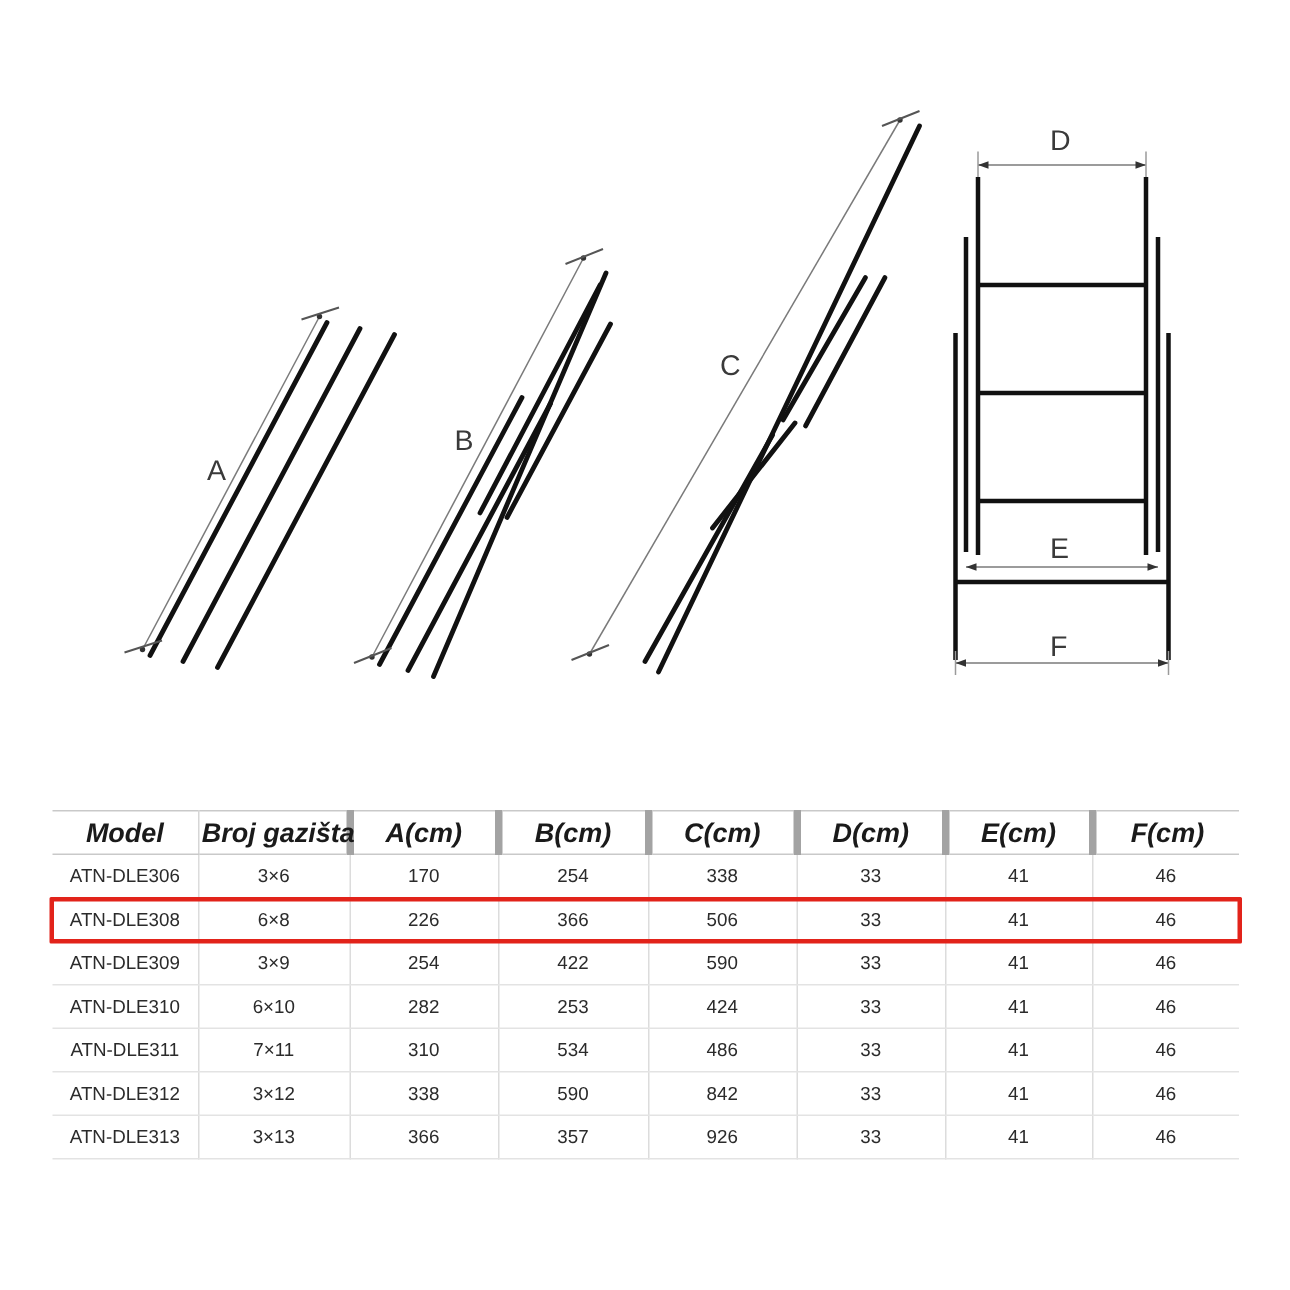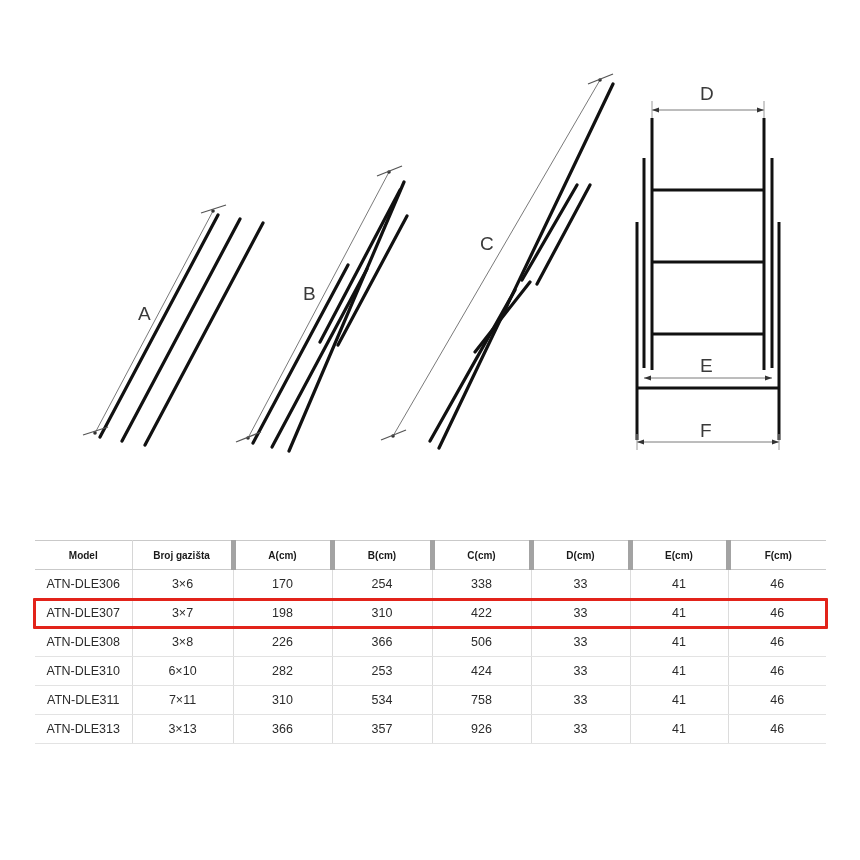--- a/index.html
+++ b/index.html
@@ -59,25 +59,26 @@
     text-align: center;
     vertical-align: middle;
     font-size: 12.5px;
     color: #2b2b2b;
     padding: 0 2px;
     background: #ffffff;
     white-space: nowrap;
   }
   table.spec thead th {
     font-weight: bold;
-    font-size: 10px;
+    font-size: 18px;
     color: #1a1a1a;
     height: 28px;
     border-top: 1px solid #c9c9c9;
     border-bottom: 1px solid #c9c9c9;
+    font-style: italic;
   }
   table.spec thead th:first-child,
   table.spec tbody td:first-child {
     border-left: none;
     border-right: 1px solid #d6d6d6;
   }
   table.spec thead th:last-child,
   table.spec tbody td:last-child {
     border-right: none;
   }
@@ -245,55 +246,65 @@
           <td class="divcol">ATN-DLE306</td>
           <td class="divcol">3×6</td>
           <td class="divcol">170</td>
           <td class="divcol">254</td>
           <td class="divcol">338</td>
           <td class="divcol">33</td>
           <td class="divcol">41</td>
           <td>46</td>
         </tr>
         <tr>
-          <td class="divcol">ATN-DLE307</td>
-          <td class="divcol">3×7</td>
-          <td class="divcol">198</td>
-          <td class="divcol">310</td>
-          <td class="divcol">422</td>
-          <td class="divcol">33</td>
-          <td class="divcol">41</td>
-          <td>46</td>
-        </tr>
-        <tr>
           <td class="divcol">ATN-DLE308</td>
-          <td class="divcol">3×8</td>
+          <td class="divcol">6×8</td>
           <td class="divcol">226</td>
           <td class="divcol">366</td>
           <td class="divcol">506</td>
+          <td class="divcol">33</td>
+          <td class="divcol">41</td>
+          <td>46</td>
+        </tr>
+        <tr>
+          <td class="divcol">ATN-DLE309</td>
+          <td class="divcol">3×9</td>
+          <td class="divcol">254</td>
+          <td class="divcol">422</td>
+          <td class="divcol">590</td>
           <td class="divcol">33</td>
           <td class="divcol">41</td>
           <td>46</td>
         </tr>
         <tr>
           <td class="divcol">ATN-DLE310</td>
           <td class="divcol">6×10</td>
           <td class="divcol">282</td>
           <td class="divcol">253</td>
           <td class="divcol">424</td>
           <td class="divcol">33</td>
           <td class="divcol">41</td>
           <td>46</td>
         </tr>
         <tr>
           <td class="divcol">ATN-DLE311</td>
           <td class="divcol">7×11</td>
           <td class="divcol">310</td>
           <td class="divcol">534</td>
-          <td class="divcol">758</td>
+          <td class="divcol">486</td>
+          <td class="divcol">33</td>
+          <td class="divcol">41</td>
+          <td>46</td>
+        </tr>
+        <tr>
+          <td class="divcol">ATN-DLE312</td>
+          <td class="divcol">3×12</td>
+          <td class="divcol">338</td>
+          <td class="divcol">590</td>
+          <td class="divcol">842</td>
           <td class="divcol">33</td>
           <td class="divcol">41</td>
           <td>46</td>
         </tr>
         <tr>
           <td class="divcol">ATN-DLE313</td>
           <td class="divcol">3×13</td>
           <td class="divcol">366</td>
           <td class="divcol">357</td>
           <td class="divcol">926</td>

